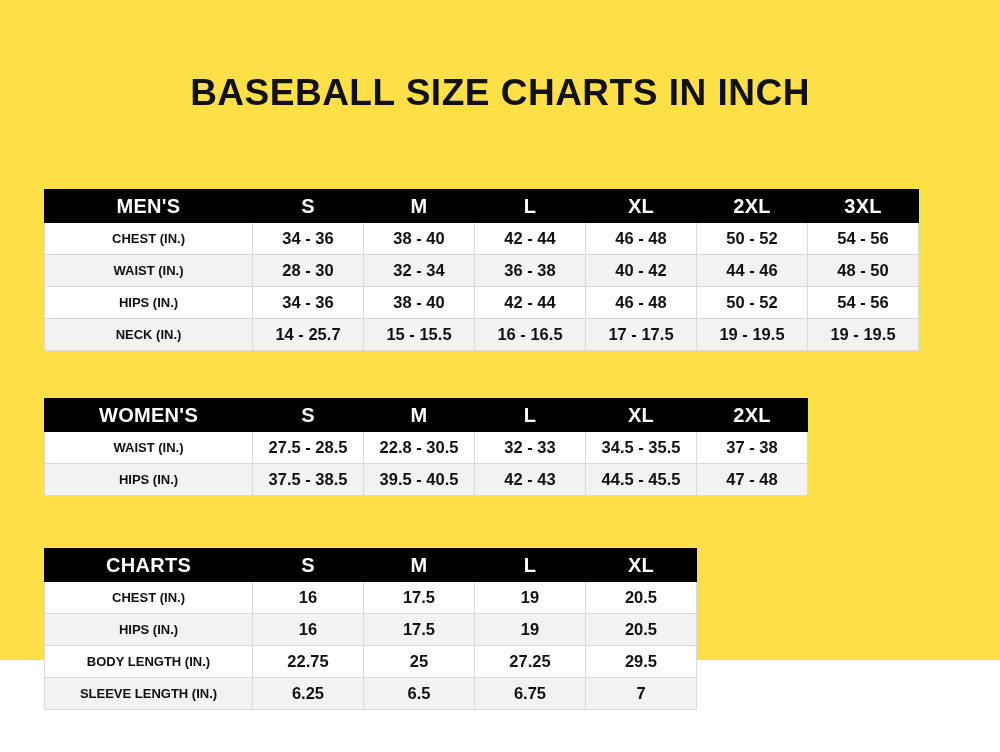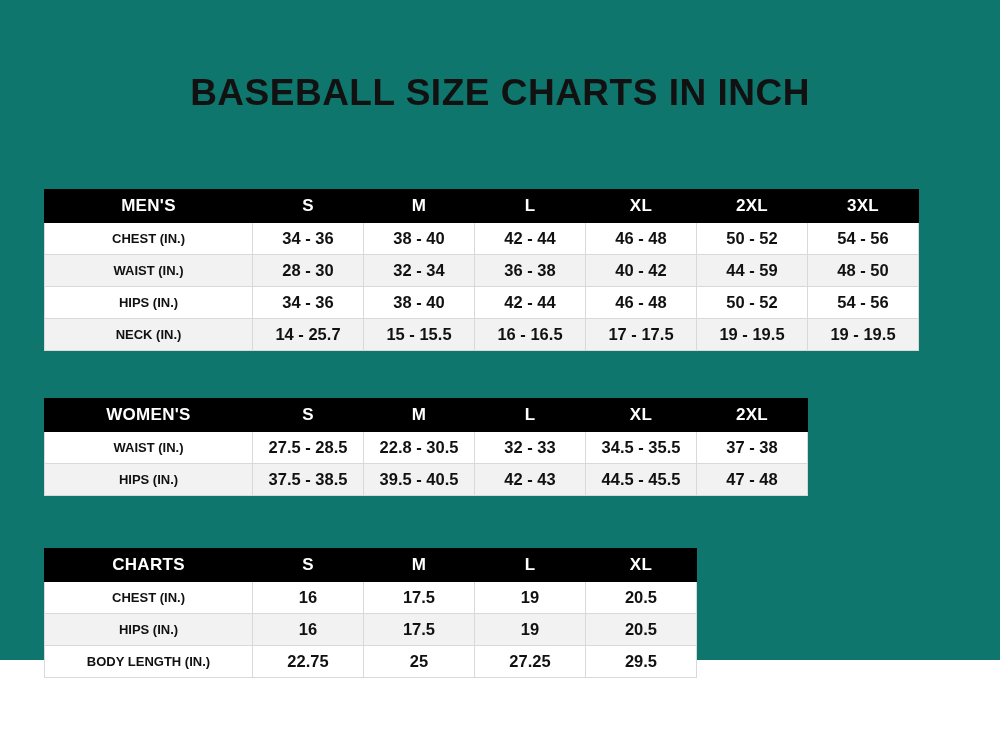--- a/index.html
+++ b/index.html
@@ -11,21 +11,21 @@
     width: 1000px;
     height: 752px;
     font-family: "Liberation Sans", sans-serif;
     color: #111111;
     overflow: hidden;
   }
   .page {
     width: 1000px;
     height: 660px;
     position: relative;
-    background: #0f766e;
+    background: #fde047;
   }
   .title {
     text-align: center;
     font-size: 37px;
     font-weight: bold;
     letter-spacing: 0.5px;
     color: #111111;
     margin: 0;
     padding-top: 72px;
     font-family: "Liberation Sans", sans-serif;
@@ -54,21 +54,21 @@
     font-size: 16.5px;
     height: 31px;
     padding: 0 2px;
     white-space: nowrap;
     background: #ffffff;
   }
   thead th {
     background: #000000;
     color: #ffffff;
     border: 1px solid #000000;
-    font-size: 17px;
+    font-size: 20px;
     letter-spacing: 0.3px;
     height: 32px;
   }
   thead th.label-head {
     text-align: center;
   }
   tbody tr:nth-child(even) td {
     background: #f2f2f2;
   }
   td.rowlabel {
@@ -123,21 +123,21 @@
             <td>46 - 48</td>
             <td>50 - 52</td>
             <td>54 - 56</td>
           </tr>
           <tr>
             <td class="rowlabel">WAIST (IN.)</td>
             <td>28 - 30</td>
             <td>32 - 34</td>
             <td>36 - 38</td>
             <td>40 - 42</td>
-            <td>44 - 59</td>
+            <td>44 - 46</td>
             <td>48 - 50</td>
           </tr>
           <tr>
             <td class="rowlabel">HIPS (IN.)</td>
             <td>34 - 36</td>
             <td>38 - 40</td>
             <td>42 - 44</td>
             <td>46 - 48</td>
             <td>50 - 52</td>
             <td>54 - 56</td>
@@ -229,18 +229,25 @@
             <td>19</td>
             <td>20.5</td>
           </tr>
           <tr>
             <td class="rowlabel">BODY LENGTH (IN.)</td>
             <td>22.75</td>
             <td>25</td>
             <td>27.25</td>
             <td>29.5</td>
           </tr>
+          <tr>
+            <td class="rowlabel">SLEEVE LENGTH (IN.)</td>
+            <td>6.25</td>
+            <td>6.5</td>
+            <td>6.75</td>
+            <td>7</td>
+          </tr>
         </tbody>
       </table>
     </div>
 
   </div>
 </div>
 
 </body></html>

